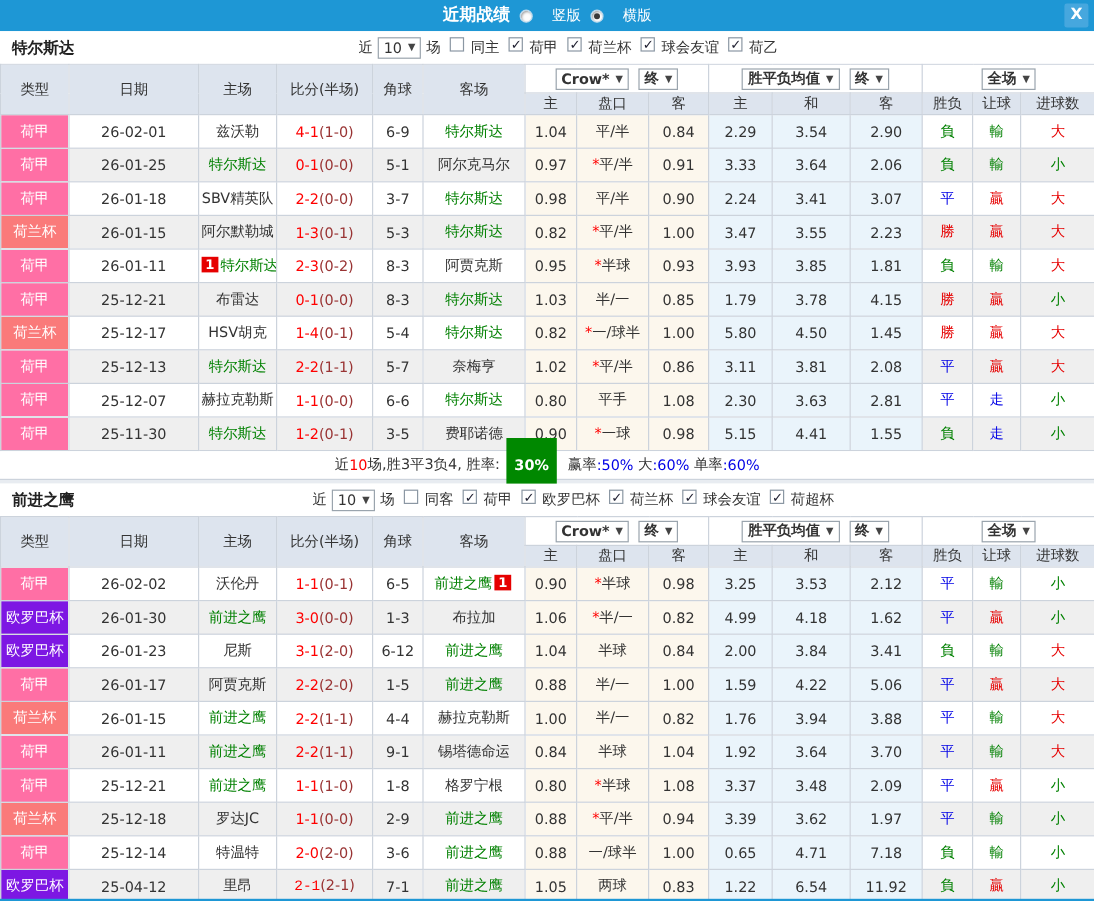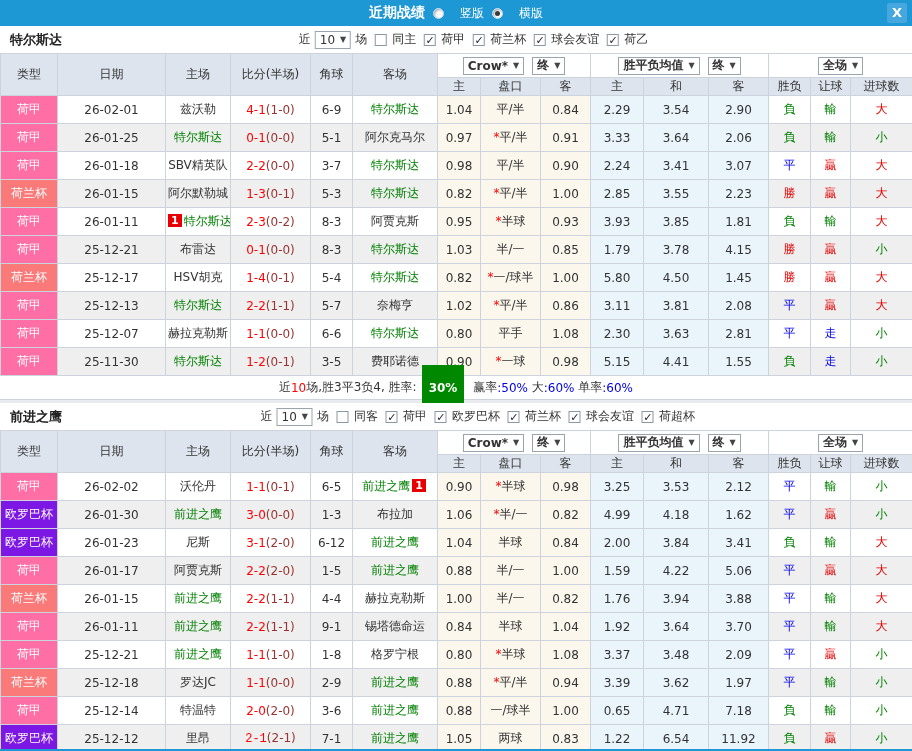--- a/index.html
+++ b/index.html
@@ -31,21 +31,21 @@
   }
   
   .section-bar { height:27px; background:#fff; position:relative; display:flex; align-items:center; }
   .team-name { font-weight:bold; font-size:13px; margin-left:10px; color:#222; }
   .controls { position:absolute; left:50%; transform:translateX(-45%); display:flex; align-items:center; gap:4px; white-space:nowrap; }
   .fsel {
     display:inline-flex; align-items:center; border:1px solid #9aa4ad; background:#fff;
     padding:1px 4px; gap:5px; height:18px; cursor:pointer;
   }
   .fsel .arr { font-size:8px; color:#444; }
-  .cb { display:inline-flex; align-items:center; gap:5px; margin-left:4px; cursor:pointer; }
+  .cb { display:inline-flex; align-items:flex-start; gap:5px; margin-left:4px; cursor:pointer; }
   .cbbox {
     display:inline-block; width:12px; height:12px; border:1px solid #8b97a3; background:#fff;
     line-height:11px; text-align:center; font-size:11px; color:#223; overflow:hidden;
   }
   
   table.grid { border-collapse:collapse; table-layout:fixed; width:912px; }
   .grid th, .grid td {
     border:1px solid #ccd3dc; text-align:center; padding:0;
     overflow:hidden; white-space:nowrap;
   }
@@ -249,21 +249,21 @@
         <tr class="mrow">
           <td class="type" style="background: rgb(250, 122, 122);">荷兰杯</td>
           <td class="stripe">26-01-15</td>
           <td class="stripe team"><span class="tname">阿尔默勒城</span></td>
           <td class="stripe score"><span class="fs" style="color: rgb(255, 0, 0);">1-3</span><span class="hs" style="color: rgb(153, 51, 51);">(0-1)</span></td>
           <td class="stripe">5-3</td>
           <td class="stripe team"><span class="tname" style="color: rgb(0, 128, 0);">特尔斯达</span></td>
           <td class="cream">0.82</td>
           <td class="cream"><span class="star" style="color: rgb(255, 0, 0);">*</span><span>平/半</span></td>
           <td class="cream">1.00</td>
-          <td class="lblue">2.85</td>
+          <td class="lblue">3.47</td>
           <td class="lblue">3.55</td>
           <td class="lblue">2.23</td>
           <td class="stripe res" style="color: rgb(230, 0, 0);">勝</td>
           <td class="stripe res" style="color: rgb(230, 0, 0);">贏</td>
           <td class="stripe res" style="color: rgb(230, 0, 0);">大</td>
         </tr>
         <tr class="mrow">
           <td class="type" style="background: rgb(255, 111, 165);">荷甲</td>
           <td class="stripe">26-01-11</td>
           <td class="stripe team"><span class="card" style="background: rgb(230, 0, 0);">1</span><span class="tname" style="color: rgb(0, 128, 0);">特尔斯达</span></td>
@@ -635,21 +635,21 @@
           <td class="cream">1.00</td>
           <td class="lblue">0.65</td>
           <td class="lblue">4.71</td>
           <td class="lblue">7.18</td>
           <td class="stripe res" style="color: rgb(0, 128, 0);">負</td>
           <td class="stripe res" style="color: rgb(0, 128, 0);">輸</td>
           <td class="stripe res" style="color: rgb(0, 128, 0);">小</td>
         </tr>
         <tr class="mrow">
           <td class="type" style="background: rgb(125, 23, 227);">欧罗巴杯</td>
-          <td class="stripe">25-12-12</td>
+          <td class="stripe">25-04-12</td>
           <td class="stripe team"><span class="tname">里昂</span></td>
           <td class="stripe score"><span class="fs" style="color: rgb(255, 0, 0); font-family: Liberation Mono, monospace;">2-1</span><span class="hs" style="color: rgb(153, 51, 51);">(2-1)</span></td>
           <td class="stripe">7-1</td>
           <td class="stripe team"><span class="tname" style="color: rgb(0, 128, 0);">前进之鹰</span></td>
           <td class="cream">1.05</td>
           <td class="cream"><span>两球</span></td>
           <td class="cream">0.83</td>
           <td class="lblue">1.22</td>
           <td class="lblue">6.54</td>
           <td class="lblue">11.92</td>

